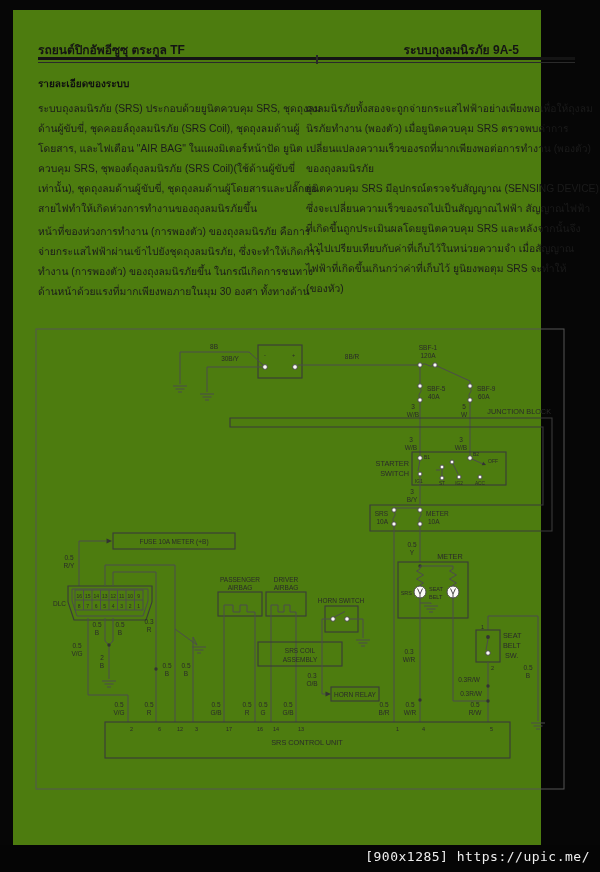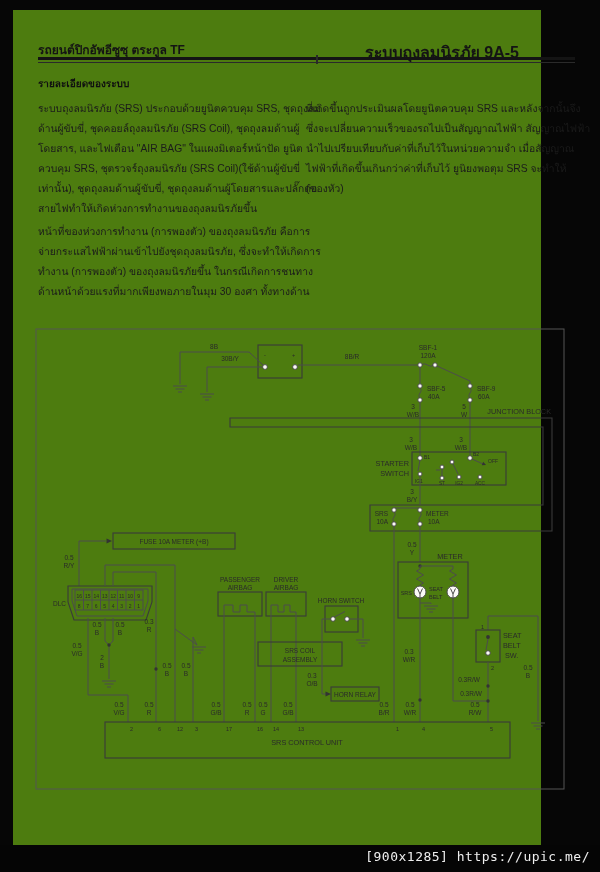--- a/index.html
+++ b/index.html
@@ -1,20 +1,20 @@
 <!DOCTYPE html>
 <html><head>
 <meta charset="utf-8">
 <style>
   html,body{margin:0;padding:0;}
   body{width:600px;height:872px;background:#060606;position:relative;overflow:hidden;
        font-family:"Liberation Sans",sans-serif;}
   .page{position:absolute;left:13px;top:10px;width:528px;height:835px;background:#4d7c0f;}
   .hdr-left{position:absolute;left:25px;top:30px;font-size:12px;font-weight:bold;color:#141414;}
-  .hdr-right{position:absolute;right:22px;top:30px;font-size:16px;font-weight:bold;color:#141414;}
+  .hdr-right{position:absolute;right:22px;top:30px;font-size:12px;font-weight:bold;color:#141414;}
   .rule-thick{position:absolute;left:25px;top:47px;width:537px;height:2.5px;background:#141414;}
   .rule-thin{position:absolute;left:25px;top:52px;width:537px;height:1px;background:#2a2a2a;}
   .rule-tick{position:absolute;left:303px;top:45px;width:1.5px;height:9px;background:#2a2a2a;}
   .sec-title{position:absolute;left:25px;top:66px;font-size:10px;font-weight:bold;color:#101010;}
   .col{position:absolute;top:89px;width:263px;color:#1b1b1b;font-size:10.3px;}
   .col-l{left:25px;}
   .col-r{left:293px;}
   .tl{height:20px;line-height:20px;white-space:nowrap;text-align:left;overflow:visible;}
   .para{margin-bottom:3px;}
   .foot{position:absolute;left:0;bottom:0;width:600px;height:27px;background:#050505;}
@@ -38,36 +38,43 @@
   <div class="rule-thick"></div>
   <div class="rule-thin"></div>
   <div class="rule-tick"></div>
   <div class="sec-title">รายละเอียดของระบบ</div>
 
   <div class="col col-l">
     <div class="para">
       <div class="tl">ระบบถุงลมนิรภัย (SRS) ประกอบด้วยยูนิตควบคุม SRS, ชุดถุงลม</div>
       <div class="tl">ด้านผู้ขับขี่, ชุดคอยล์ถุงลมนิรภัย (SRS Coil), ชุดถุงลมด้านผู้</div>
       <div class="tl">โดยสาร, และไฟเตือน "AIR BAG" ในแผงมิเตอร์หน้าปัด ยูนิต</div>
-      <div class="tl">ควบคุม SRS, ชุตรวจร์ถุงลมนิรภัย (SRS Coil)(ใช้ด้านผู้ขับขี่</div>
+      <div class="tl">ควบคุม SRS, ชุพองต์ถุงลมนิรภัย (SRS Coil)(ใช้ด้านผู้ขับขี่</div>
       <div class="tl">เท่านั้น), ชุดถุงลมด้านผู้ขับขี่, ชุดถุงลมด้านผู้โดยสารและปลั๊กต่อ</div>
       <div class="tl">สายไฟทำให้เกิดห่วงการทำงานของถุงลมนิรภัยขึ้น</div>
     </div>
     <div class="para">
       <div class="tl">หน้าที่ของห่วงการทำงาน (การพองตัว) ของถุงลมนิรภัย คือการ</div>
       <div class="tl">จ่ายกระแสไฟฟ้าผ่านเข้าไปยังชุดถุงลมนิรภัย, ซึ่งจะทำให้เกิดการ</div>
       <div class="tl">ทำงาน (การพองตัว) ของถุงลมนิรภัยขึ้น ในกรณีเกิดการชนทาง</div>
       <div class="tl">ด้านหน้าด้วยแรงที่มากเพียงพอภายในมุม 30 องศา ทั้งทางด้าน</div>
     </div>
   </div>
 
   <div class="col col-r">
     <div>
+      <div class="tl">ถุงลมนิรภัยทั้งสองจะถูกจ่ายกระแสไฟฟ้าอย่างเพียงพอเพื่อให้ถุงลม</div>
+      <div class="tl">นิรภัยทำงาน (พองตัว) เมื่อยูนิตควบคุม SRS ตรวจพบค่าการ</div>
+      <div class="tl">เปลี่ยนแปลงความเร็วของรถที่มากเพียงพอต่อการทำงาน (พองตัว)</div>
+      <div class="tl">ของถุงลมนิรภัย</div>
+    </div>
+    <div>
+      <div class="tl">ยูนิตควบคุม SRS มีอุปกรณ์ตรวจรับสัญญาณ (SENSING DEVICE)</div>
+      <div class="tl">ซึ่งจะเปลี่ยนความเร็วของรถไปเป็นสัญญาณไฟฟ้า สัญญาณไฟฟ้า</div>
       <div class="tl">ที่เกิดขึ้นถูกประเมินผลโดยยูนิตควบคุม SRS และหลังจากนั้นจึง</div>
-      <div class="tl">ซึ่งจะเปลี่ยนความเร็วของรถไปเป็นสัญญาณไฟฟ้า สัญญาณไฟฟ้า</div>
       <div class="tl">นำไปเปรียบเทียบกับค่าที่เก็บไว้ในหน่วยความจำ เมื่อสัญญาณ</div>
       <div class="tl">ไฟฟ้าที่เกิดขึ้นเกินกว่าค่าที่เก็บไว้ ยูนิยงพอตุม SRS จะทำให้</div>
       <div class="tl">(ของหัว)</div>
     </div>
   </div>
 
   <svg width="530" height="464" viewBox="35 328 530 464">
     <defs>
       <g id="gnd" class="ln">
         <line x1="-7" y1="0" x2="7" y2="0"></line>

